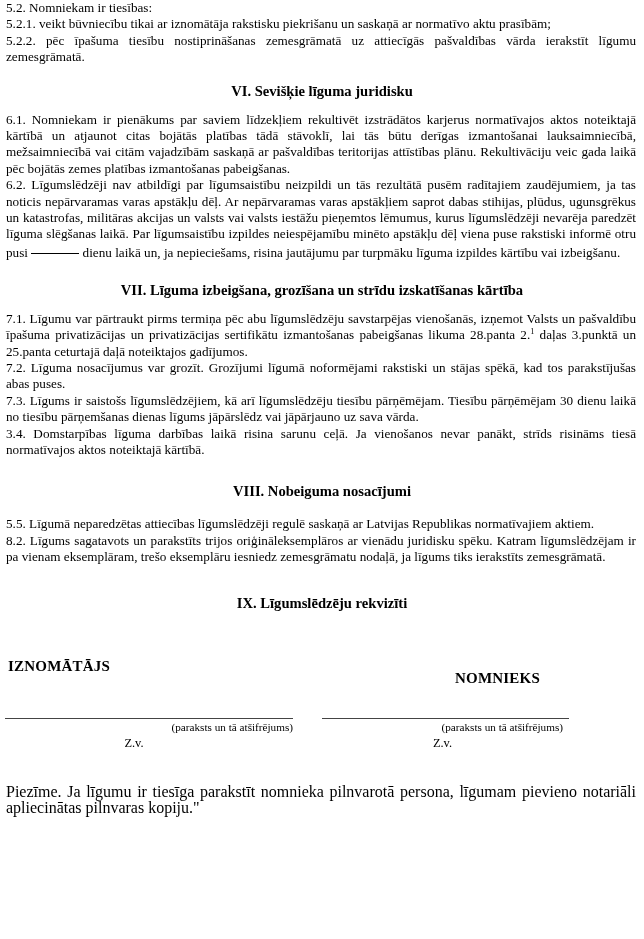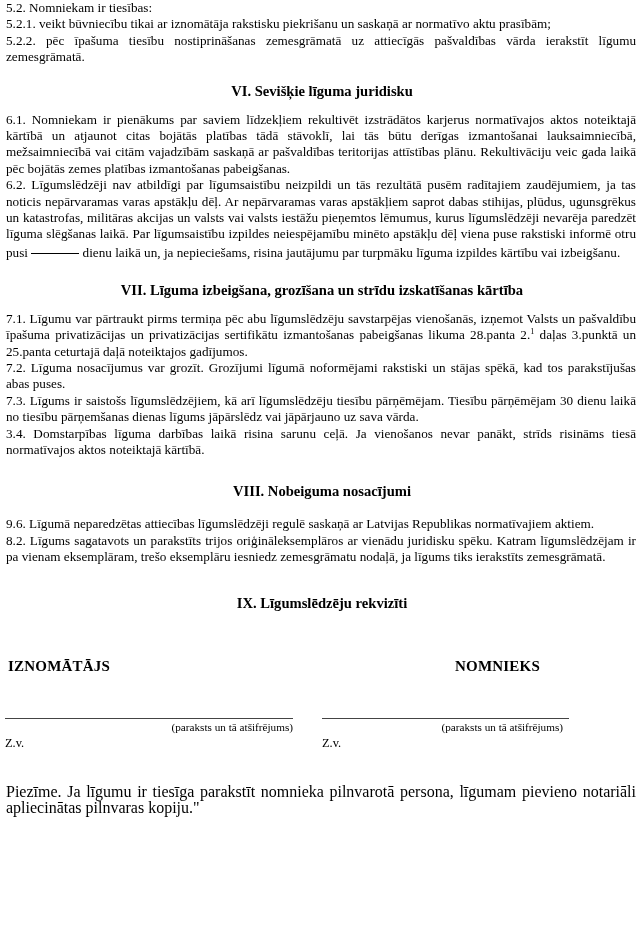--- a/index.html
+++ b/index.html
@@ -67,21 +67,21 @@
     letter-spacing: 0.2px;
   }
   .party-row .left {
     position: absolute;
     left: 8px;
     top: 0;
   }
   .party-row .right {
     position: absolute;
     left: 455px;
-    top: 0;
+    top: 12px;
     font-family: Liberation Serif, serif;
   }
   .sig-area {
     position: relative;
     height: 66px;
     margin-top: 0;
   }
   .sig-block {
     position: absolute;
     top: 0;
@@ -93,21 +93,21 @@
     height: 0;
     width: 100%;
   }
   .sig-caption {
     text-align: right;
     font-size: 11.2px;
     line-height: 14px;
     padding-top: 1px;
   }
   .sig-zv {
-    text-align: left;
+    text-align: center;
     font-size: 12.4px;
     line-height: 15px;
     padding-top: 2px;
     padding-right: 30px;
   }
   .sig-block.right .sig-caption { padding-right: 6px; }
   .sig-block.right .sig-zv { padding-right: 6px; }
   .note-text {
     font-size: 16px;
     line-height: 16.4px;
@@ -146,21 +146,21 @@
   <p class="p-block">7.2. Līguma nosacījumus var grozīt. Grozījumi līgumā noformējami rakstiski un stājas spēkā, kad tos parakstījušas abas puses.</p>
   <p class="p-block">7.3. Līgums ir saistošs līgumslēdzējiem, kā arī līgumslēdzēju tiesību pārņēmējam. Tiesību pārņēmējam 30 dienu laikā no tiesību pārņemšanas dienas līgums jāpārslēdz vai jāpārjauno uz sava vārda.</p>
   <p class="p-block">3.4. Domstarpības līguma darbības laikā risina sarunu ceļā. Ja vienošanos nevar panākt, strīds risināms tiesā normatīvajos aktos noteiktajā kārtībā.</p>
 
   <div class="sp-24"></div>
 
   <h2 class="heading">VIII. Nobeiguma nosacījumi</h2>
 
   <div class="sp-16"></div>
 
-  <p class="p-block">9.6. Līgumā neparedzētas attiecības līgumslēdzēji regulē saskaņā ar Latvijas Republikas normatīvajiem aktiem.</p>
+  <p class="p-block">5.5. Līgumā neparedzētas attiecības līgumslēdzēji regulē saskaņā ar Latvijas Republikas normatīvajiem aktiem.</p>
   <p class="p-block">8.2. Līgums sagatavots un parakstīts trijos oriģināleksemplāros ar vienādu juridisku spēku. Katram līgumslēdzējam ir pa vienam eksemplāram, trešo eksemplāru iesniedz zemesgrāmatu nodaļā, ja līgums tiks ierakstīts zemesgrāmatā.</p>
 
   <div class="sp-28"></div>
 
   <h2 class="heading">IX. Līgumslēdzēju rekvizīti</h2>
 
   <div class="sp-30"></div>
   <div class="sp-16"></div>
 
   <div class="party-row" style="height:20px;">

